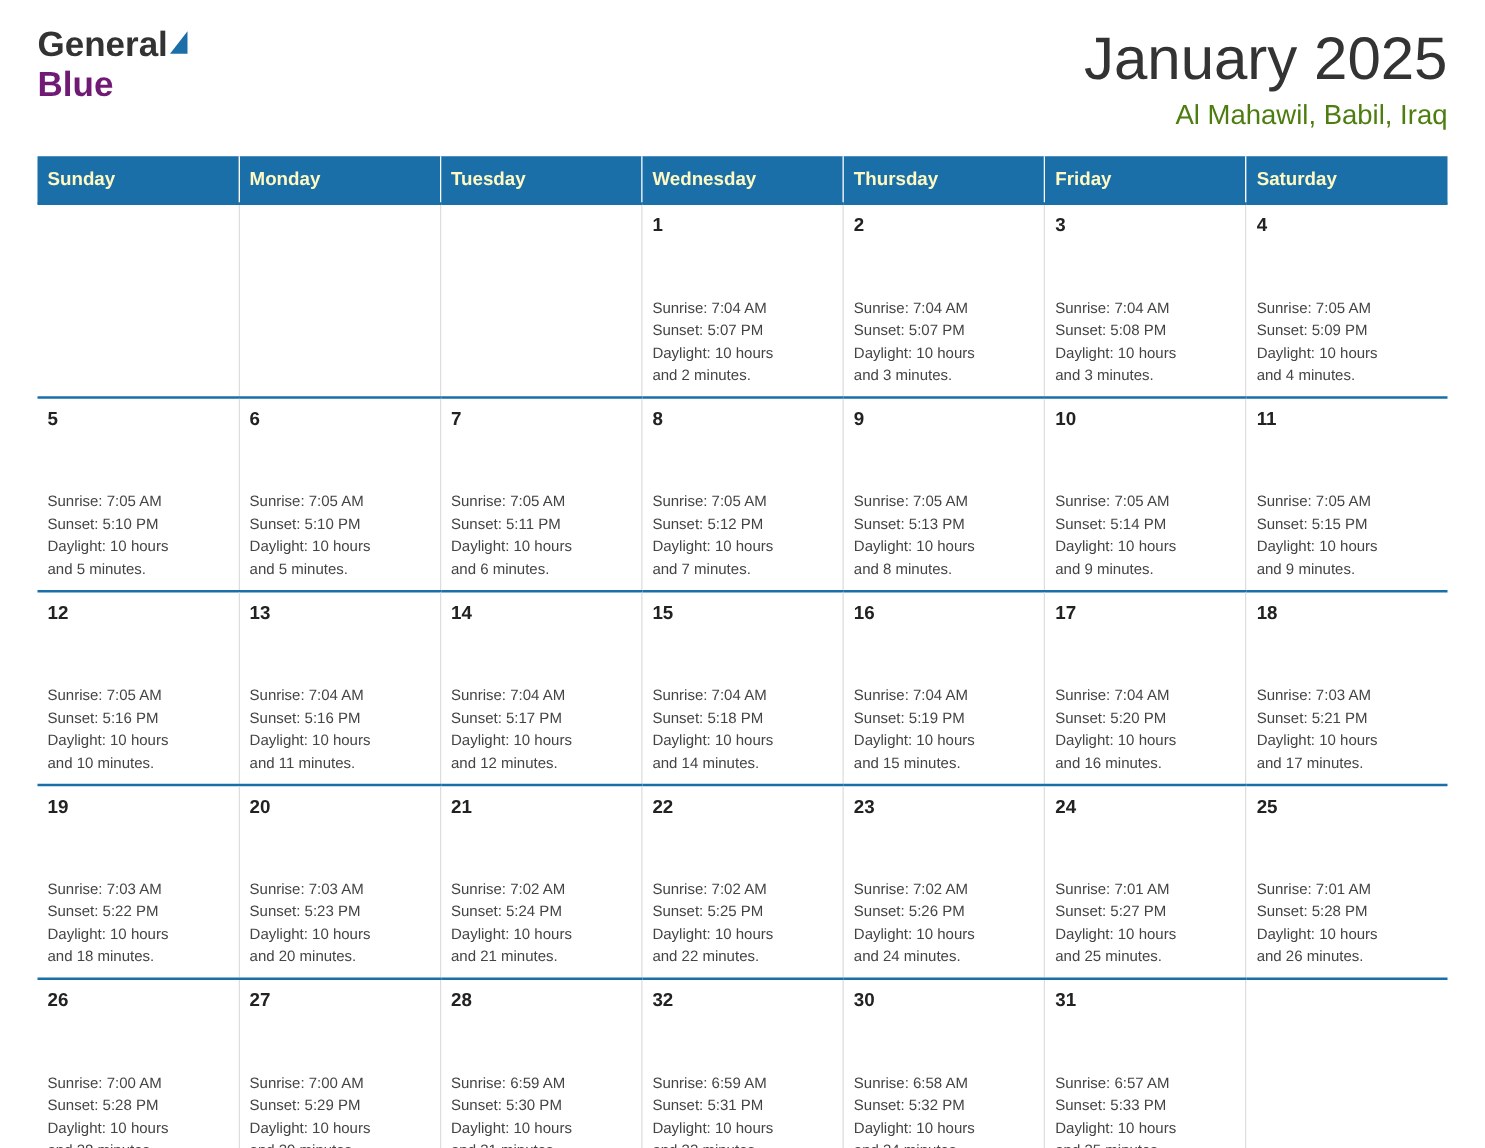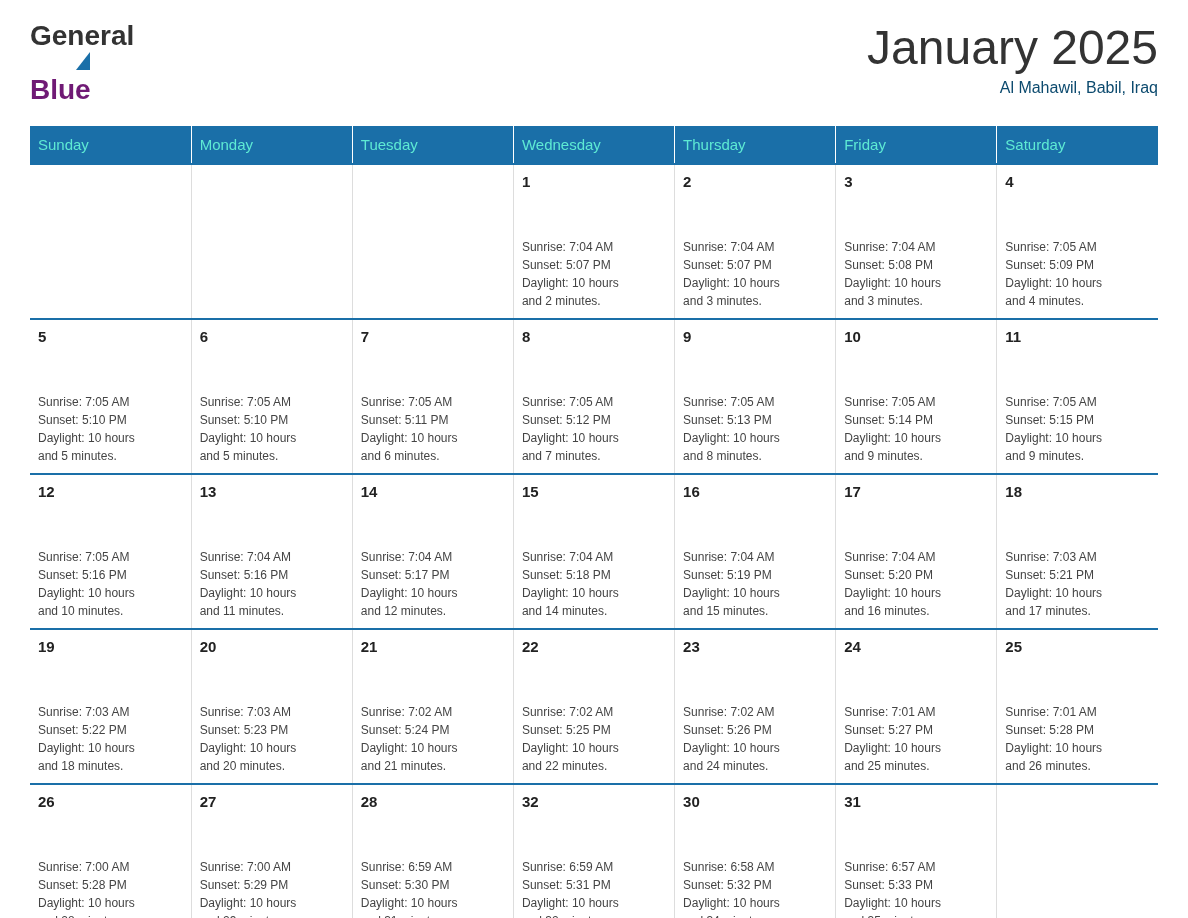--- a/index.html
+++ b/index.html
@@ -40,46 +40,45 @@
       margin-bottom: 4px;
       margin-left: 2px;
     }
     .logo-text-wrap {
       display: flex;
       flex-direction: column;
     }
     .logo-line1 {
       display: flex;
       align-items: center;
-      flex-direction: column;
     }
     .title-section {
       text-align: right;
     }
     .month-title {
       font-size: 48px;
       font-weight: normal;
       color: #333;
     }
     .location-title {
-      font-size: 16px;
-      color: #0c4a6e;
+      font-size: 22px;
+      color: #4d7c0f;
       margin-top: 4px;
     }
     .calendar {
       width: 100%;
       border-collapse: collapse;
     }
     .calendar thead tr th {
       background-color: #1a6fa8;
-      color: #5eead4;
+      color: #fef9c3;
       padding: 10px 8px;
       text-align: left;
       font-size: 15px;
-      font-weight: normal;
+      font-weight: bold;
       border-right: 1px solid #fff;
     }
     .calendar thead tr th:last-child {
       border-right: none;
     }
     .calendar tbody tr td {
       vertical-align: top;
       padding: 8px 8px;
       border-top: 2px solid #1a6fa8;
       border-right: 1px solid #ddd;

